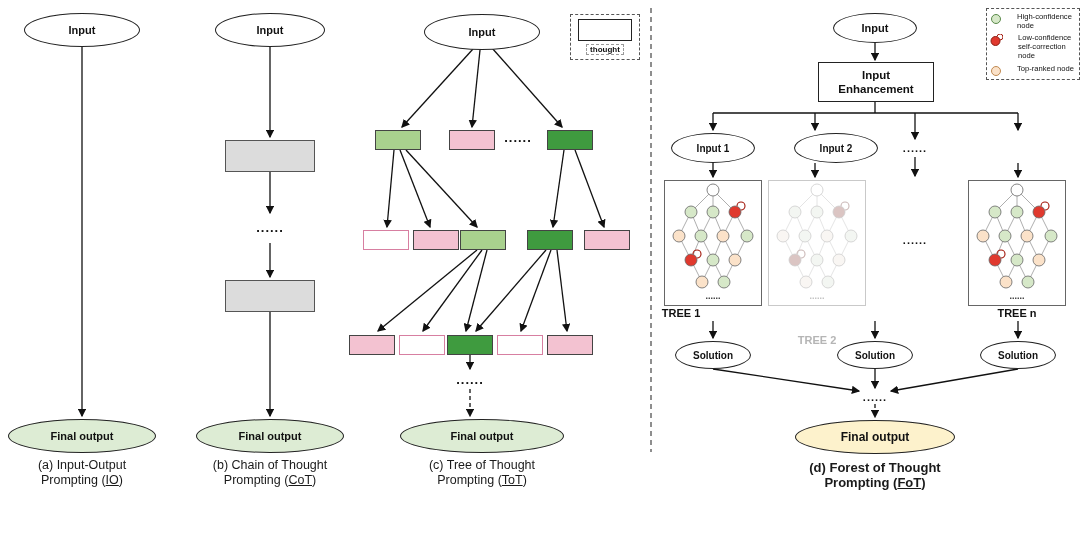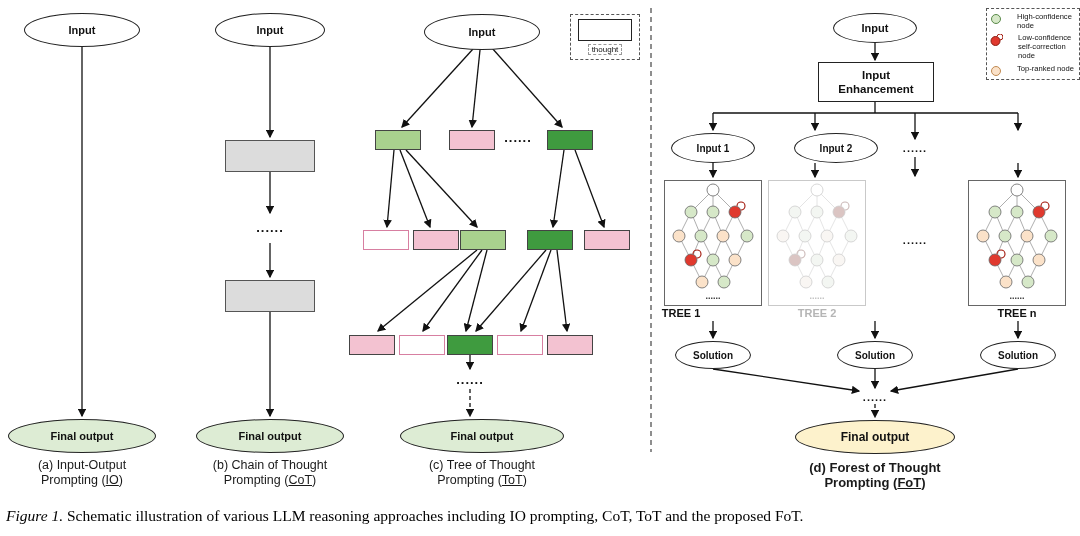--- a/index.html
+++ b/index.html
@@ -25,21 +25,21 @@
   .pcap{width:200px;text-align:center;font-size:12.5px;line-height:15px;color:#1a1a1a;}
   .pcap .u{text-decoration:underline;}
   .pcap.bold{font-weight:bold;font-size:13px;}
   .enh{border:1.6px solid #222;background:#fff;display:flex;flex-direction:column;align-items:center;
        justify-content:center;font-weight:bold;font-size:11.5px;line-height:1.25;text-align:center;}
   .legendbox{border:1.2px dashed #555;background:#fff;}
   .treebox{border:1px solid #666;background:#fff;}
   .treebox.lightborder{border-color:#c9c9c9;}
   .faded{opacity:.32;filter:grayscale(.6);}
   .treelabel{width:98px;text-align:center;font-weight:bold;font-size:11px;}
-  .treelabel.gray{color:#b5b5b5;}
+  .treelabel.gray{color:#b5b5b5;margin-top:27px;}
   .small-ell{font-size:10px;}
   #fot-legend{padding:3px 3px;display:flex;flex-direction:column;gap:3px;}
   .leg-row{display:flex;gap:15px;align-items:flex-start;}
   .leg-row svg{flex:0 0 auto;margin-top:1px;}
   .leg-row span{font-size:7.6px;line-height:1.2;}
   #tot-legend{display:flex;flex-direction:column;align-items:center;justify-content:center;gap:3px;}
   #tot-legend .tbox{width:52px;height:20px;border:1.2px solid #222;background:#fff;}
   #tot-legend .tlabel{font-size:8px;border:1px dashed #999;padding:0 3px;background:#fff;}
   #figcap{position:absolute;left:6px;top:507px;width:1068px;z-index:2;
           font-family:"Liberation Serif",serif;font-size:15.5px;color:#000;}
@@ -118,21 +118,21 @@
   <div class="dots" style="left:270px;top:227px;">......</div>
   <div class="rect" style="left:225px;top:280px;width:90px;height:32px;"></div>
   <div class="node ell grn" style="left:196px;top:419px;width:148px;height:34px;">Final output</div>
   <div class="pcap" style="left:170px;top:458px;">
     <span>(b) Chain of Thought</span><br>
     <span>Prompting (</span><span class="u">CoT</span><span>)</span>
   </div>
 
   <div class="node ell" style="left:424px;top:14px;width:116px;height:36px;">Input</div>
 
-  <div class="legendbox" id="tot-legend" style="left:570px;top:14px;width:70px;height:46px;">
+  <div class="legendbox" id="tot-legend" style="left:570px;top:14px;width:70px;height:46px;font-weight:bold;">
     <div class="tbox"></div>
     <div class="tlabel">thought</div>
   </div>
 
   <div class="node th lg" style="left:375px;top:130px;"></div>
   <div class="node th pk" style="left:449px;top:130px;"></div>
   <div class="dots" style="left:518px;top:137px;">......</div>
   <div class="node th dg" style="left:547px;top:130px;"></div>
 
   <div class="node th wh" style="left:363px;top:230px;"></div>
@@ -316,17 +316,14 @@
 
   <div class="dots" style="left:875px;top:397px;font-size:11px;">......</div>
 
   <div class="node ell yel" style="left:795px;top:420px;width:160px;height:34px;font-size:12px;">Final output</div>
 
   <div class="pcap bold" style="left:775px;top:460px;">
     <span>(d) Forest of Thought</span><br>
     <span>Prompting (</span><span class="u">FoT</span><span>)</span>
   </div>
 
-  <div id="figcap">
-    <span class="it">Figure 1.</span><span> Schematic illustration of various LLM reasoning approaches including IO prompting, CoT, ToT and the proposed FoT.</span>
-  </div>
 
 </div>
 
 </body></html>

